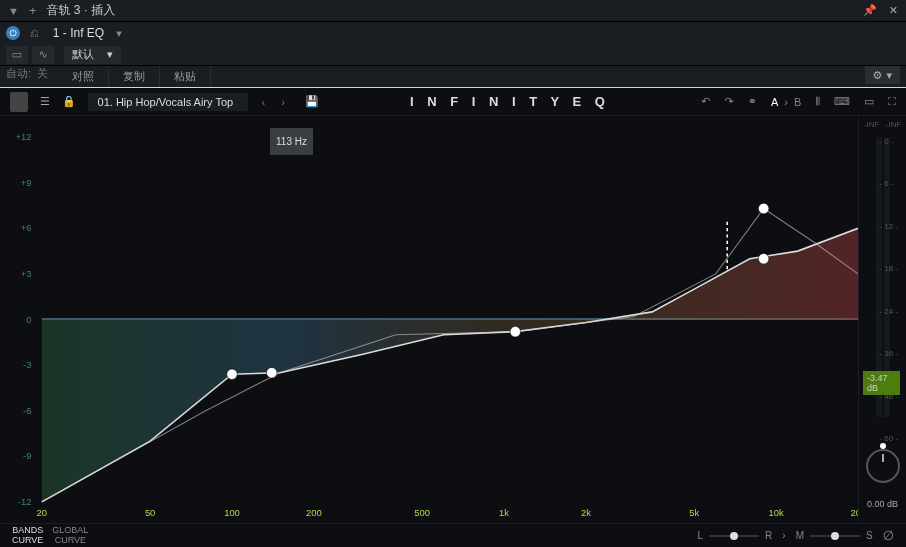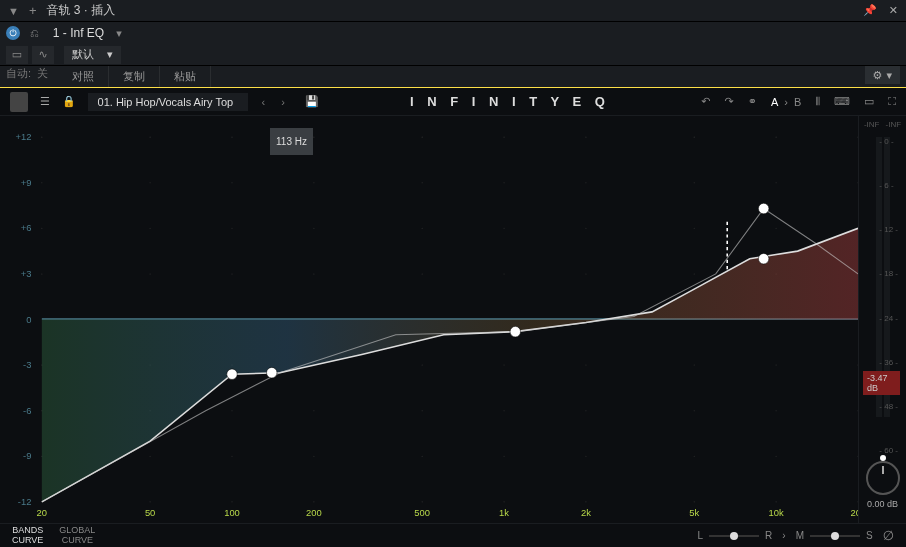--- a/index.html
+++ b/index.html
@@ -38,29 +38,29 @@
 .ph-ab .active{color:#fff}
 .main{display:flex;height:calc(547px - 22px - 22px - 22px - 22px - 28px - 24px)}
 .eq-area{flex:1;position:relative;background:#0c0e11}
 .eq-svg{width:100%;height:100%}
 .meter-area{width:48px;background:#0c0e11;border-left:1px solid #1a1d21;display:flex;flex-direction:column;align-items:center;padding:4px}
 .meter-head{display:flex;gap:6px;color:#555;font-size:8px;margin-bottom:2px}
 .meter-body{flex:1;width:100%;display:flex;justify-content:center;position:relative}
 .meter-scale{position:absolute;right:4px;top:0;bottom:0;display:flex;flex-direction:column;justify-content:space-between;color:#555;font-size:8px;padding:6px 0}
 .meter-bars{display:flex;gap:2px;margin-top:6px}
 .meter-bar{width:6px;height:280px;background:#16191c;position:relative}
-.gain-readout{background:#7f1d1d;color:#ccc;font-size:9px;padding:2px 4px;position:absolute;right:2px;top:240px}
-.out-knob{margin-top:auto;display:flex;flex-direction:column;align-items:center;gap:4px;margin-bottom:10px}
+.gain-readout{background:#4d7c0f;color:#ccc;font-size:9px;padding:2px 4px;position:absolute;right:2px;top:240px}
+.out-knob{margin-top:auto;display:flex;flex-direction:column;align-items:center;gap:16px;margin-bottom:10px}
 .knob{width:34px;height:34px;border:2px solid #555;border-radius:50%;position:relative}
 .knob::after{content:'';position:absolute;top:3px;left:50%;width:2px;height:8px;background:#aaa;transform:translateX(-50%)}
 .knob-dot{position:absolute;top:-8px;left:50%;transform:translateX(-50%);width:6px;height:6px;border-radius:50%;background:#fff}
 .out-val{color:#aaa;font-size:9px}
 .freq-tooltip{position:absolute;background:#3a3e42;color:#ddd;padding:8px 6px;font-size:10px;top:12px;left:270px}
 .bottom-bar{height:24px;background:#0c0e11;display:flex;align-items:center;padding:0 12px;border-top:1px solid #1a1d21}
-.bb-left{display:flex;gap:16px;font-size:9px}
+.bb-left{display:flex;gap:9px;font-size:9px}
 .bb-btn{color:#888;cursor:pointer;text-align:center;line-height:1.1}
 .bb-btn.active{color:#ddd}
 .bb-right{margin-left:auto;display:flex;align-items:center;gap:10px;color:#888;font-size:10px}
 .lr-slider{display:flex;align-items:center;gap:6px}
 .slider-track{width:50px;height:2px;background:#333;position:relative}
 .slider-thumb{position:absolute;width:8px;height:8px;border-radius:50%;background:#ddd;top:-3px;left:50%;transform:translateX(-50%)}
 .phase{color:#888;cursor:pointer;font-size:13px}
 .grid-label{fill:#4a7a8a;font-size:9px}
 .freq-label{fill:#b8d84a;font-size:9px}
 .eq-node{fill:#fff;stroke:#000;stroke-width:0.5}

